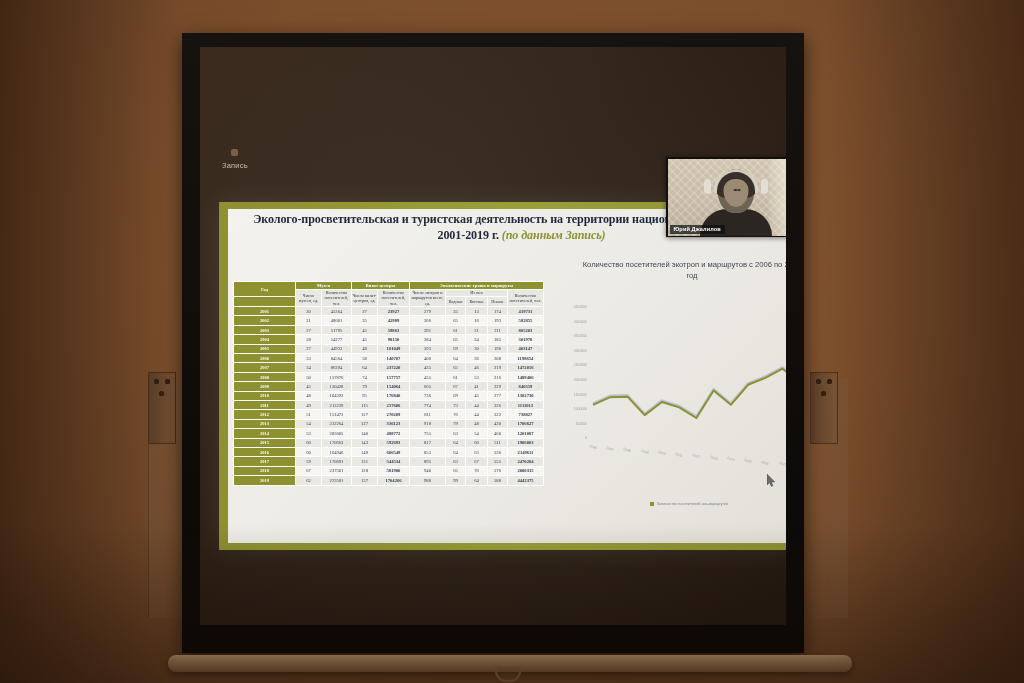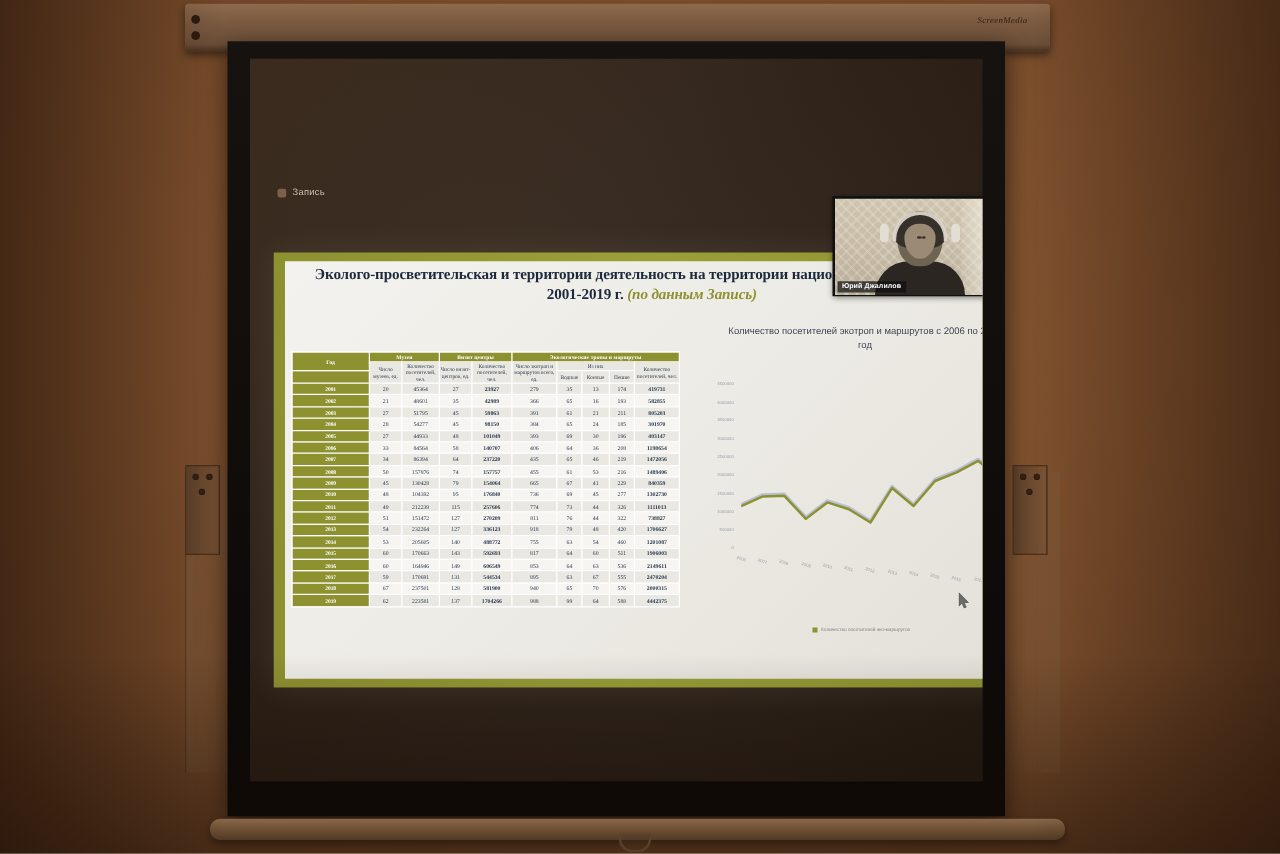--- a/index.html
+++ b/index.html
@@ -98,22 +98,22 @@
     border-left:1px solid rgba(70,46,28,.5);
   }
   .wb-panel-right {
     position:absolute; left:804px; top:378px; width:44px; height:240px;
     background: linear-gradient(to left, rgba(125,92,63,.4), rgba(110,80,54,.15));
   }
 
   
   .rec-badge {
     position:absolute; left:22px; top:102px;
-    display:flex; align-items:flex-end; gap:5px;
-    font-size:7.5px; color:#cdbfae; letter-spacing:.2px;
+    display:flex; align-items:center; gap:5px;
+    font-size:7.5px; color:#cdbfae; letter-spacing:.2px;flex-direction:column;
   }
   .rec-dot {
     width:7px; height:7px; border-radius:2px;
     background:#8b6a52; opacity:.85;
   }
 
   
   .slide {
     position:absolute; left:19px; top:155px; width:605px; height:348px;
     background: linear-gradient(90deg, #8d9130 0%, #9aa038 50%, #8d9130 100%);
@@ -277,25 +277,20 @@
     background:rgba(15,15,15,.72); color:#fff;
     font-size:5.6px; font-weight:700; padding:1.5px 4px;
     letter-spacing:.1px; white-space:nowrap;
   }
 </style>
 </head>
 <body>
 
 <div class="room">
 
-  <div class="screen-casing">
-    <span class="casing-bracket b1"></span>
-    <span class="casing-bracket b2"></span>
-    <span class="casing-brand">ScreenMedia</span>
-  </div>
 
   <div class="wb-panel-left"></div>
   <div class="wb-panel-right"></div>
   <div class="wb-bracket left">
     <span class="wb-screw" style="left:5px;top:6px"></span>
     <span class="wb-screw" style="left:16px;top:6px"></span>
     <span class="wb-screw" style="left:10px;top:18px"></span>
   </div>
   <div class="wb-bracket right">
     <span class="wb-screw" style="left:5px;top:6px"></span>
@@ -310,21 +305,21 @@
       <div class="rec-badge">
         <span class="rec-dot"></span>
         <span>Запись</span>
       </div>
 
       <div class="slide">
         <div class="slide-inner">
 
           <div class="slide-title-wrap">
             <div class="slide-title">
-              <span>Эколого-просветительская и территории деятельность на</span>
+              <span>Эколого-просветительская и туристская деятельность на</span>
               <span>территории национальных парков по РФ 2001-2019 г. </span><span class="em">(по данным Запись)</span>
             </div>
           </div>
 
           <div class="table-zone">
             <table class="data">
               <thead>
                 <tr>
                   <th class="hdr-grp" rowspan="2">Год</th>
                   <th class="hdr-grp" colspan="2">Музеи</th>

